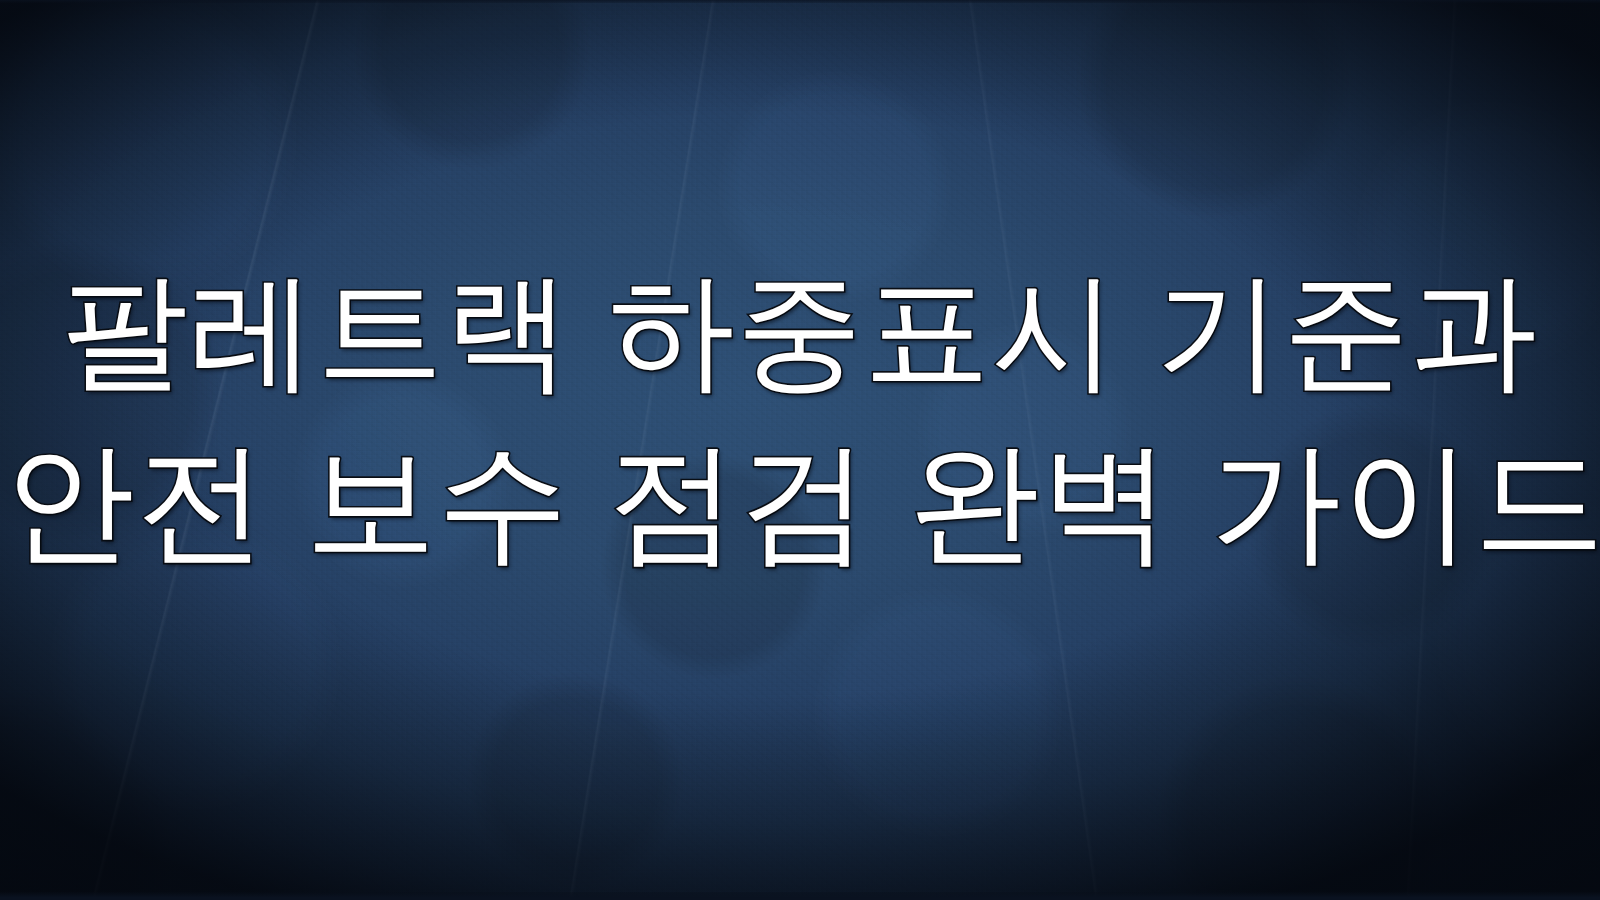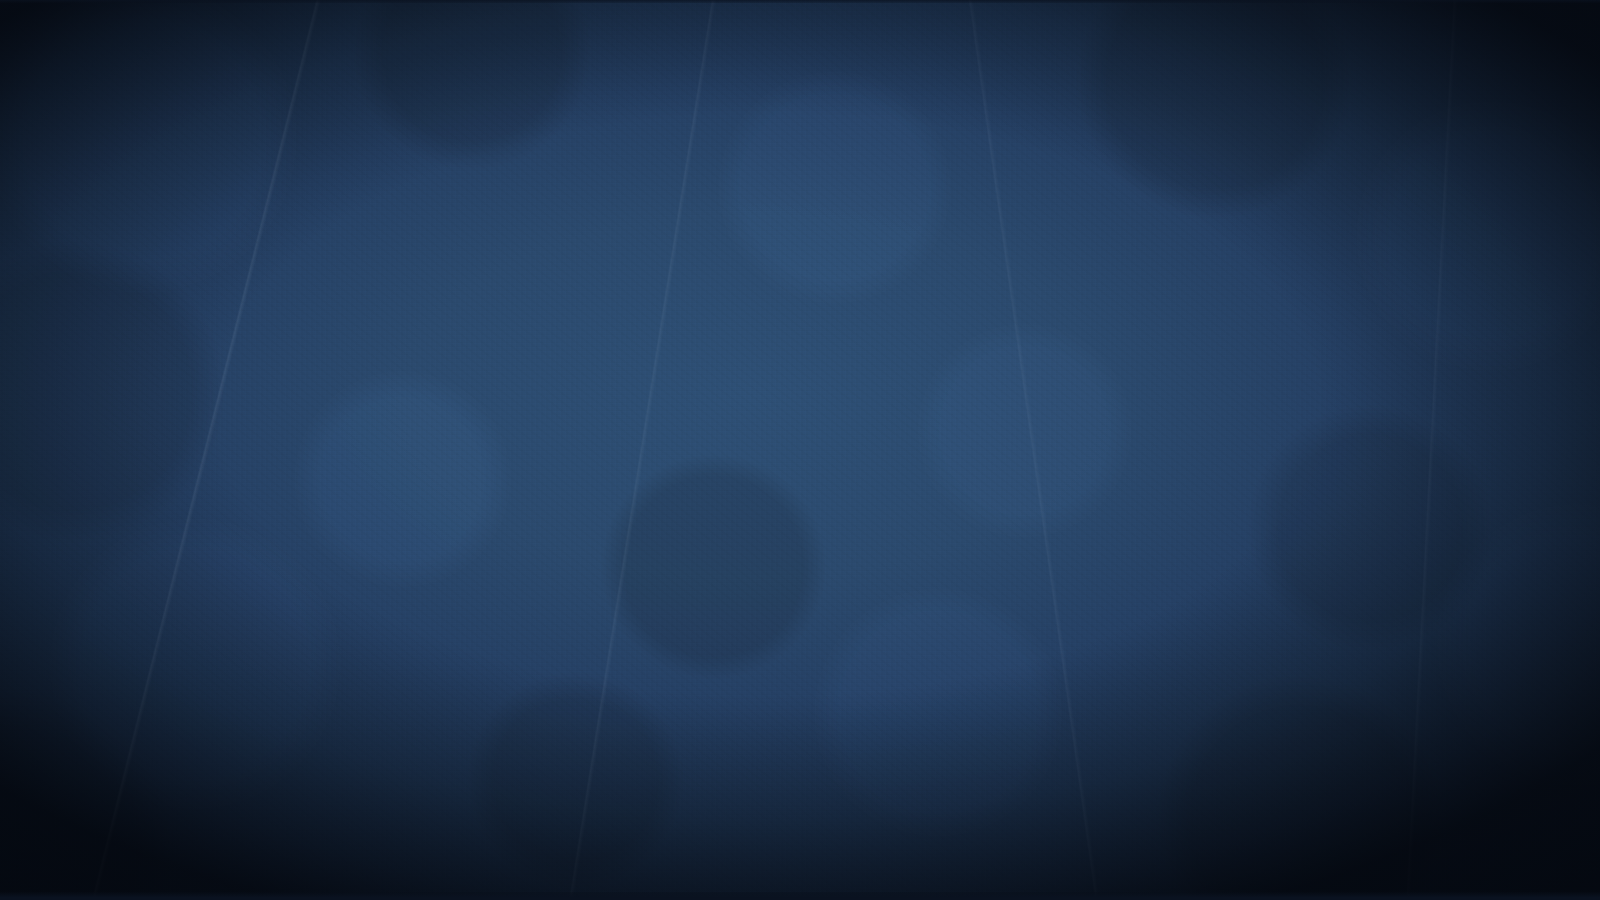--- a/index.html
+++ b/index.html
@@ -160,14 +160,18 @@
 <div id="slide">
 
   <div class="bg-base"></div>
   <div class="bg-mottle"></div>
   <div class="bg-grain"></div>
   <div class="bg-streaks"></div>
   <div class="bg-vignette"></div>
   <div class="bg-top-strip"></div>
   <div class="bg-bottom-strip"></div>
 
+  <div class="title-block">
+    <span class="title-line l1">팔레트랙 하중표시 기준과</span>
+    <span class="title-line l2">안전 보수 점검 완벽 가이드</span>
+  </div>
 
 </div>
 
 </body></html>

